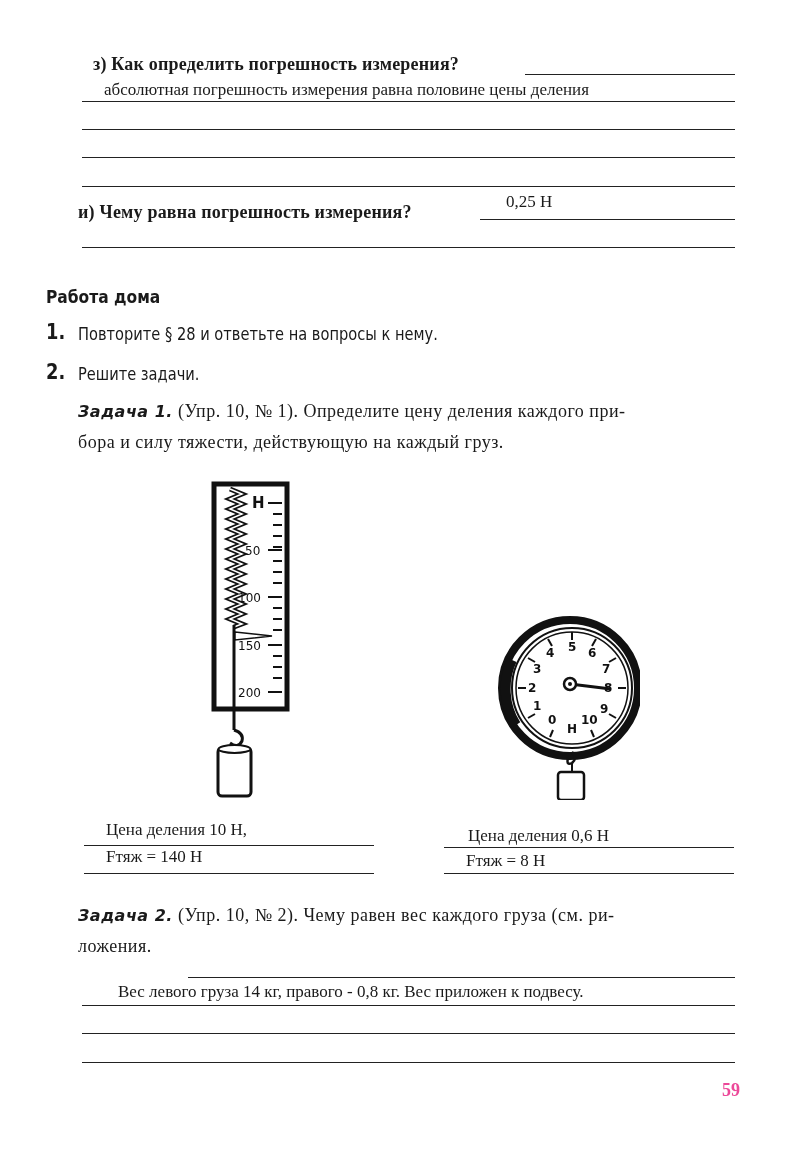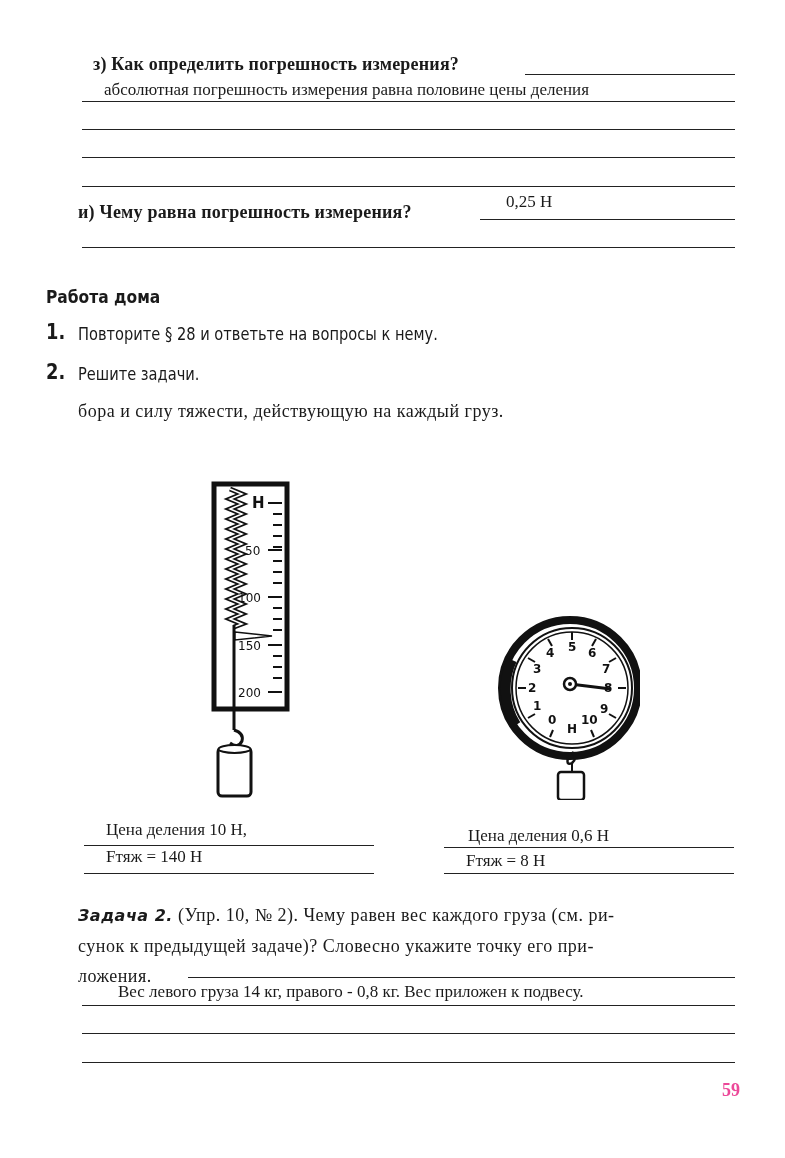--- a/index.html
+++ b/index.html
@@ -32,20 +32,21 @@
 <div class="line" style="left:480px; top:219px; width:255px;"></div>
 <div class="line" style="left:82px; top:247px; width:653px;"></div>
 
 <div class="abs h2" style="left:46px; top:286px; white-space:nowrap;">Работа дома</div>
 <div class="abs item-num" style="left:46px; top:320px;">1.</div>
 <div class="abs item-text" style="left:78px; top:324px;">Повторите § 28 и ответьте на вопросы к нему.</div>
 <div class="abs item-num" style="left:46px; top:360px;">2.</div>
 <div class="abs item-text" style="left:78px; top:364px;">Решите задачи.</div>
 
 <div class="abs serif task" style="left:78px; top:396px; width:667px;">
+  <div style="white-space:nowrap;"><span class="task-label">Задача 1.</span><span> (Упр. 10, № 1). Определите цену деления каждого при-</span></div>
   <div style="white-space:nowrap;">бора и силу тяжести, действующую на каждый груз.</div>
 </div>
 
 <svg class="abs" style="left:200px; top:475px;" width="110" height="330" viewBox="0 0 110 330">
   <rect x="14" y="9" width="73" height="225" fill="#fff" stroke="#111" stroke-width="5"></rect>
 
   <polyline fill="none" stroke="#111" stroke-width="5" points="30,14 42,19 30,24 42,29 30,34 42,39 30,44 42,49 30,54 42,59 30,64 42,69 30,74 42,79 30,84 42,89 30,94 42,99 30,104 42,109 30,114 42,119 30,124 42,129 30,134 42,139 30,144 42,149 34,152"></polyline>
   <polyline fill="none" stroke="#fff" stroke-width="1.5" points="30,14 42,19 30,24 42,29 30,34 42,39 30,44 42,49 30,54 42,59 30,64 42,69 30,74 42,79 30,84 42,89 30,94 42,99 30,104 42,109 30,114 42,119 30,124 42,129 30,134 42,139 30,144 42,149 34,152"></polyline>
 
   <line x1="34" y1="150" x2="34" y2="255" stroke="#111" stroke-width="3"></line>
@@ -131,21 +132,20 @@
 <div class="abs serif ans" style="left:106px; top:847px; white-space:nowrap;">Fтяж = 140 Н</div>
 <div class="line" style="left:84px; top:873px; width:290px;"></div>
 
 <div class="abs serif ans" style="left:468px; top:826px; white-space:nowrap;">Цена деления 0,6 Н</div>
 <div class="line" style="left:444px; top:847px; width:290px;"></div>
 <div class="abs serif ans" style="left:454px; top:851px; white-space:nowrap;margin-left:12px;">Fтяж = 8 Н</div>
 <div class="line" style="left:444px; top:873px; width:290px;"></div>
 
 <div class="abs serif task" style="left:78px; top:900px; width:667px;">
   <div style="white-space:nowrap;"><span class="task-label">Задача 2.</span><span> (Упр. 10, № 2). Чему равен вес каждого груза (см. ри-</span></div>
-  <div style="white-space:nowrap;">сунок к предыдущей задаче)? Словесно укажите точку его при-</div>
   <div style="white-space:nowrap;">ложения.</div>
 </div>
 <div class="line" style="left:188px; top:977px; width:547px;"></div>
 <div class="abs serif ans" style="left:118px; top:982px; white-space:nowrap;">Вес левого груза 14 кг, правого - 0,8 кг. Вес приложен к подвесу.</div>
 <div class="line" style="left:82px; top:1005px; width:653px;"></div>
 <div class="line" style="left:82px; top:1033px; width:653px;"></div>
 <div class="line" style="left:82px; top:1062px; width:653px;"></div>
 
 <div class="abs serif page-num" style="left:722px; top:1080px;">59</div>
 

